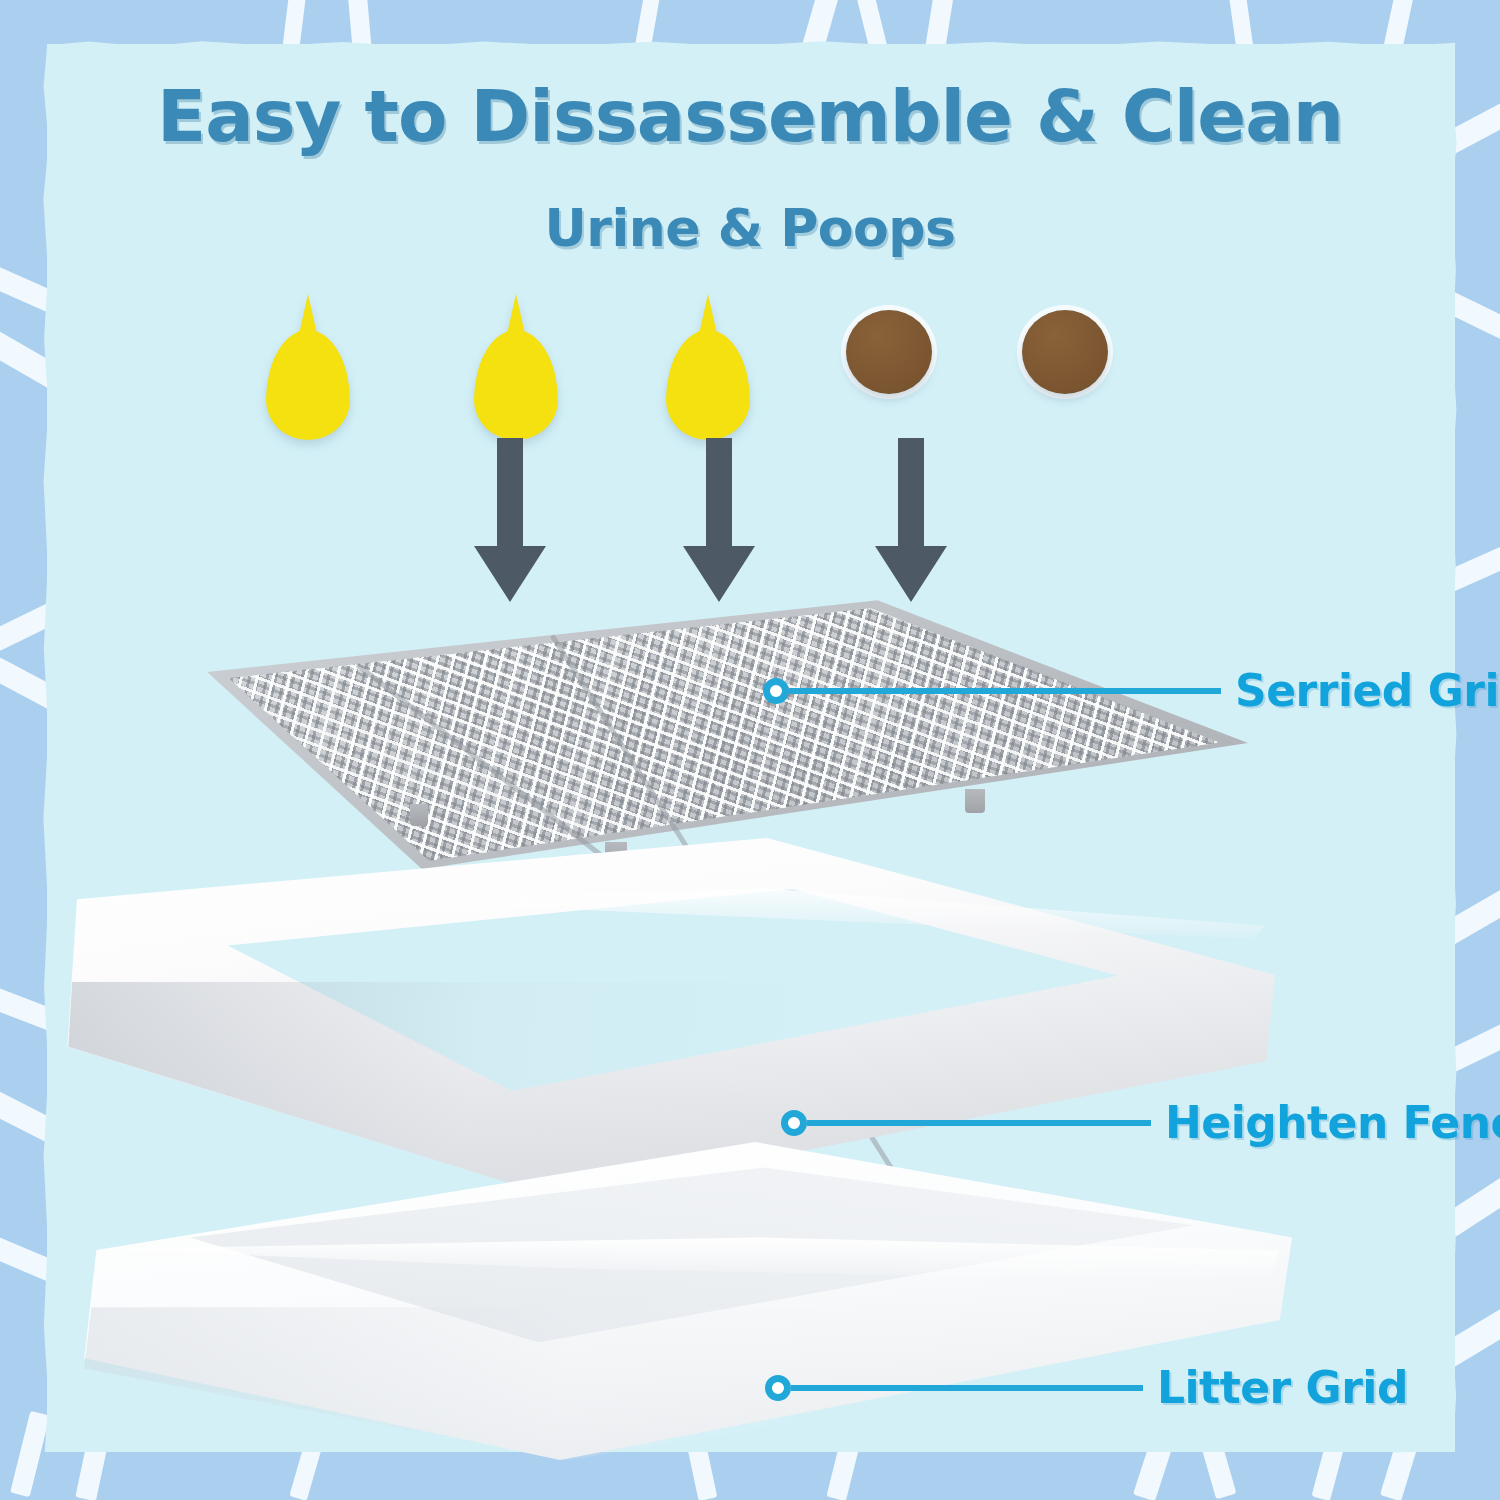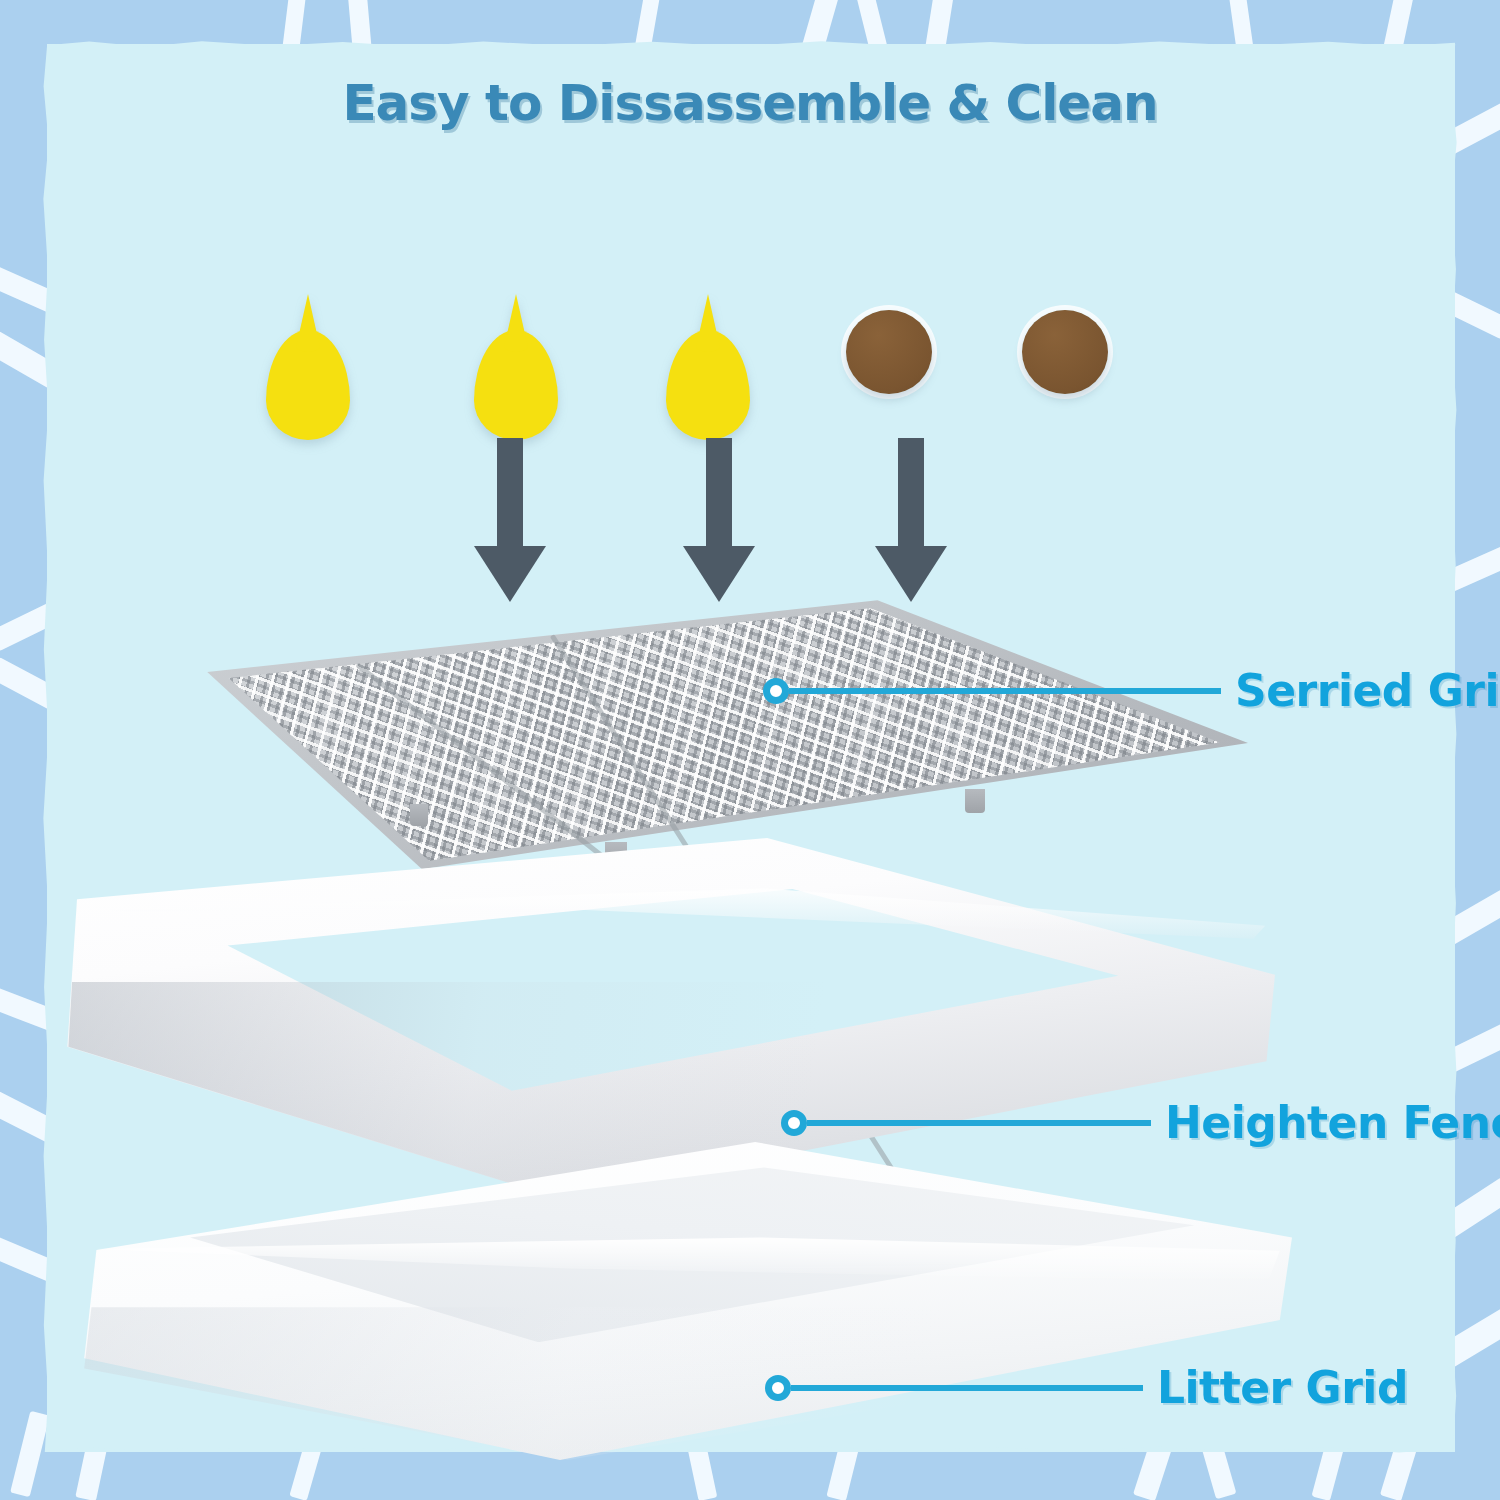--- a/index.html
+++ b/index.html
@@ -17,21 +17,21 @@
 
   .inner-panel{
     position:absolute;left:47px;top:44px;right:45px;bottom:48px;
     background:#d3f0f7;
   }
   .torn{position:absolute;background:#d3f0f7;}
 
   
   .title{
     position:absolute;left:0;right:0;top:74px;text-align:center;
-    font-size:50px;font-weight:bold;letter-spacing:-1px;
+    font-size:72px;font-weight:bold;letter-spacing:-1px;
     color:#3a89b7;
     text-shadow:2px 3px 0 rgba(40,110,150,.30);
     white-space:nowrap;
   }
   .subtitle{
     position:absolute;left:0;right:0;top:198px;text-align:center;
     font-size:52px;font-weight:bold;letter-spacing:-.5px;
     color:#3a89b7;
     text-shadow:2px 3px 0 rgba(40,110,150,.28);
     white-space:nowrap;
@@ -204,20 +204,21 @@
     <div class="stroke" style="left:1392px;top:1414px;width:22px;height:86px;transform:rotate(17deg);"></div>
   </div>
 
   <div class="inner-panel"></div>
   <div class="torn" style="left:47px;top:38px;width:1408px;height:12px;clip-path:polygon(0% 60%,3% 30%,7% 72%,11% 28%,16% 66%,21% 34%,26% 70%,31% 30%,37% 64%,43% 32%,49% 70%,55% 28%,61% 66%,67% 34%,73% 70%,79% 30%,85% 64%,91% 32%,96% 68%,100% 40%,100% 100%,0% 100%);"></div>
   <div class="torn" style="left:47px;top:1442px;width:1408px;height:13px;clip-path:polygon(0% 0%,100% 0%,100% 52%,96% 80%,91% 40%,85% 76%,79% 36%,73% 74%,67% 38%,61% 72%,55% 34%,49% 76%,43% 40%,37% 72%,31% 36%,26% 74%,21% 38%,16% 70%,11% 34%,7% 72%,3% 40%,0% 68%);"></div>
   <div class="torn" style="left:40px;top:44px;width:12px;height:1408px;clip-path:polygon(60% 0%,30% 3%,72% 7%,28% 11%,66% 16%,34% 21%,70% 26%,30% 31%,64% 37%,32% 43%,70% 49%,28% 55%,66% 61%,34% 67%,70% 73%,30% 79%,64% 85%,32% 91%,68% 96%,40% 100%,100% 100%,100% 0%);"></div>
   <div class="torn" style="left:1448px;top:44px;width:12px;height:1408px;clip-path:polygon(0% 0%,0% 100%,40% 100%,68% 96%,32% 91%,64% 85%,30% 79%,70% 73%,34% 67%,66% 61%,28% 55%,70% 49%,32% 43%,64% 37%,30% 31%,70% 26%,34% 21%,66% 16%,28% 11%,72% 7%,30% 3%,60% 0%);"></div>
 
   <div class="title">Easy to Dissassemble &amp; Clean</div>
+  <div class="subtitle">Urine &amp; Poops</div>
 
   <div class="icons">
     <div class="drop" style="left:266px;top:330px;"></div>
     <div class="drop" style="left:474px;top:330px;"></div>
     <div class="drop" style="left:666px;top:330px;"></div>
     <div class="poop" style="left:846px;top:310px;"></div>
     <div class="poop" style="left:1022px;top:310px;"></div>
 
     <div class="arrow" style="left:497px;top:438px;height:110px;"></div>
     <div class="arrow" style="left:706px;top:438px;height:110px;"></div>

